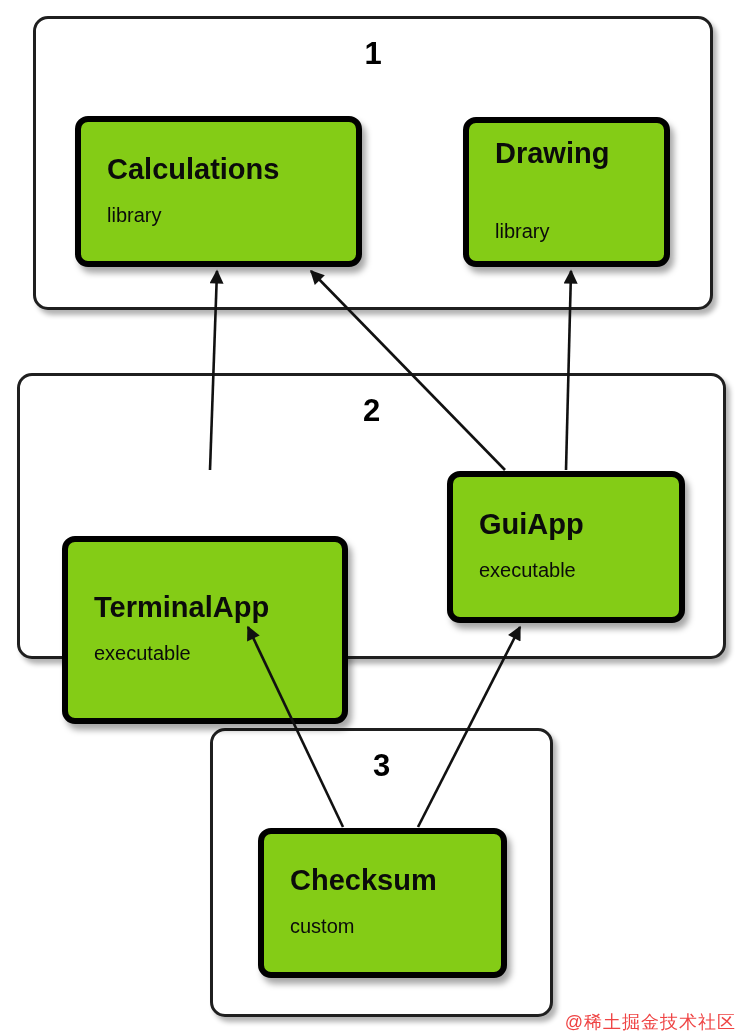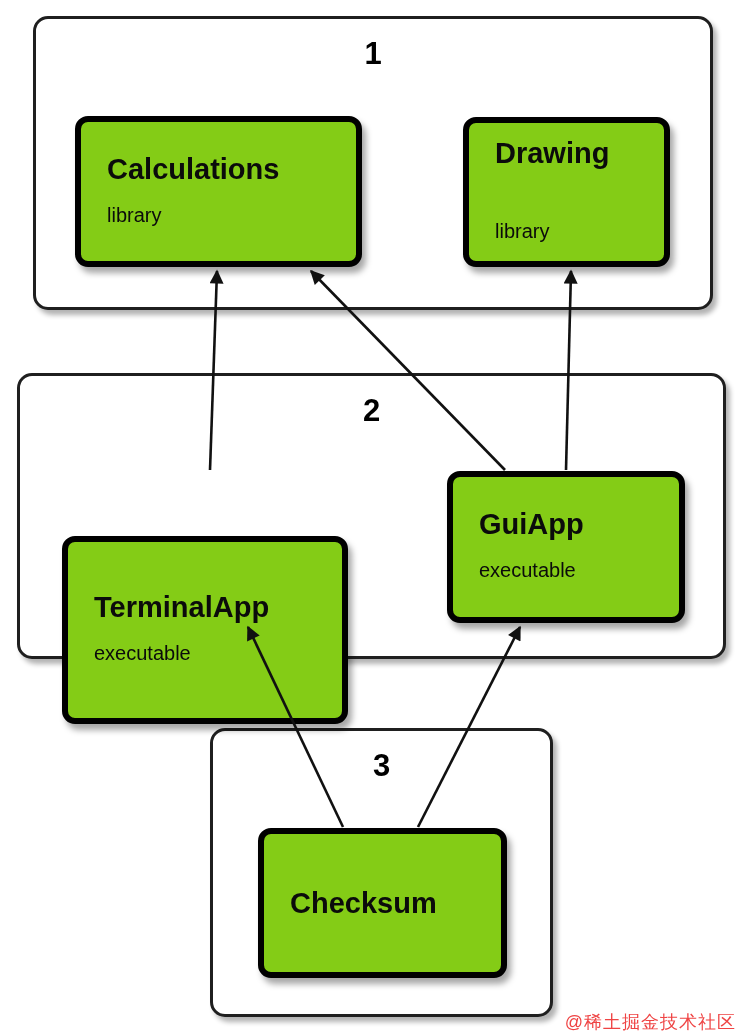--- a/index.html
+++ b/index.html
@@ -122,20 +122,21 @@
     <div class="node-subtitle">executable</div>
   </div>
 
   <div class="node" id="node-guiapp">
     <div class="node-title">GuiApp</div>
     <div class="node-subtitle">executable</div>
   </div>
 
   <div class="node" id="node-checksum">
     <div class="node-title">Checksum</div>
+    <div class="node-subtitle">custom</div>
   </div>
 
   <svg id="arrow-layer" viewBox="0 0 743 1036" xmlns="http://www.w3.org/2000/svg">
     <defs>
       <marker id="ah" viewBox="0 0 10 10" refX="9" refY="5" markerWidth="20" markerHeight="14" markerUnits="userSpaceOnUse" orient="auto">
         <path d="M0,0 L10,5 L0,10 z" fill="#111111"></path>
       </marker>
     </defs>
     <line x1="210" y1="470" x2="217" y2="271" marker-end="url(#ah)"></line>
     <line x1="505" y1="470" x2="311" y2="271" marker-end="url(#ah)"></line>

